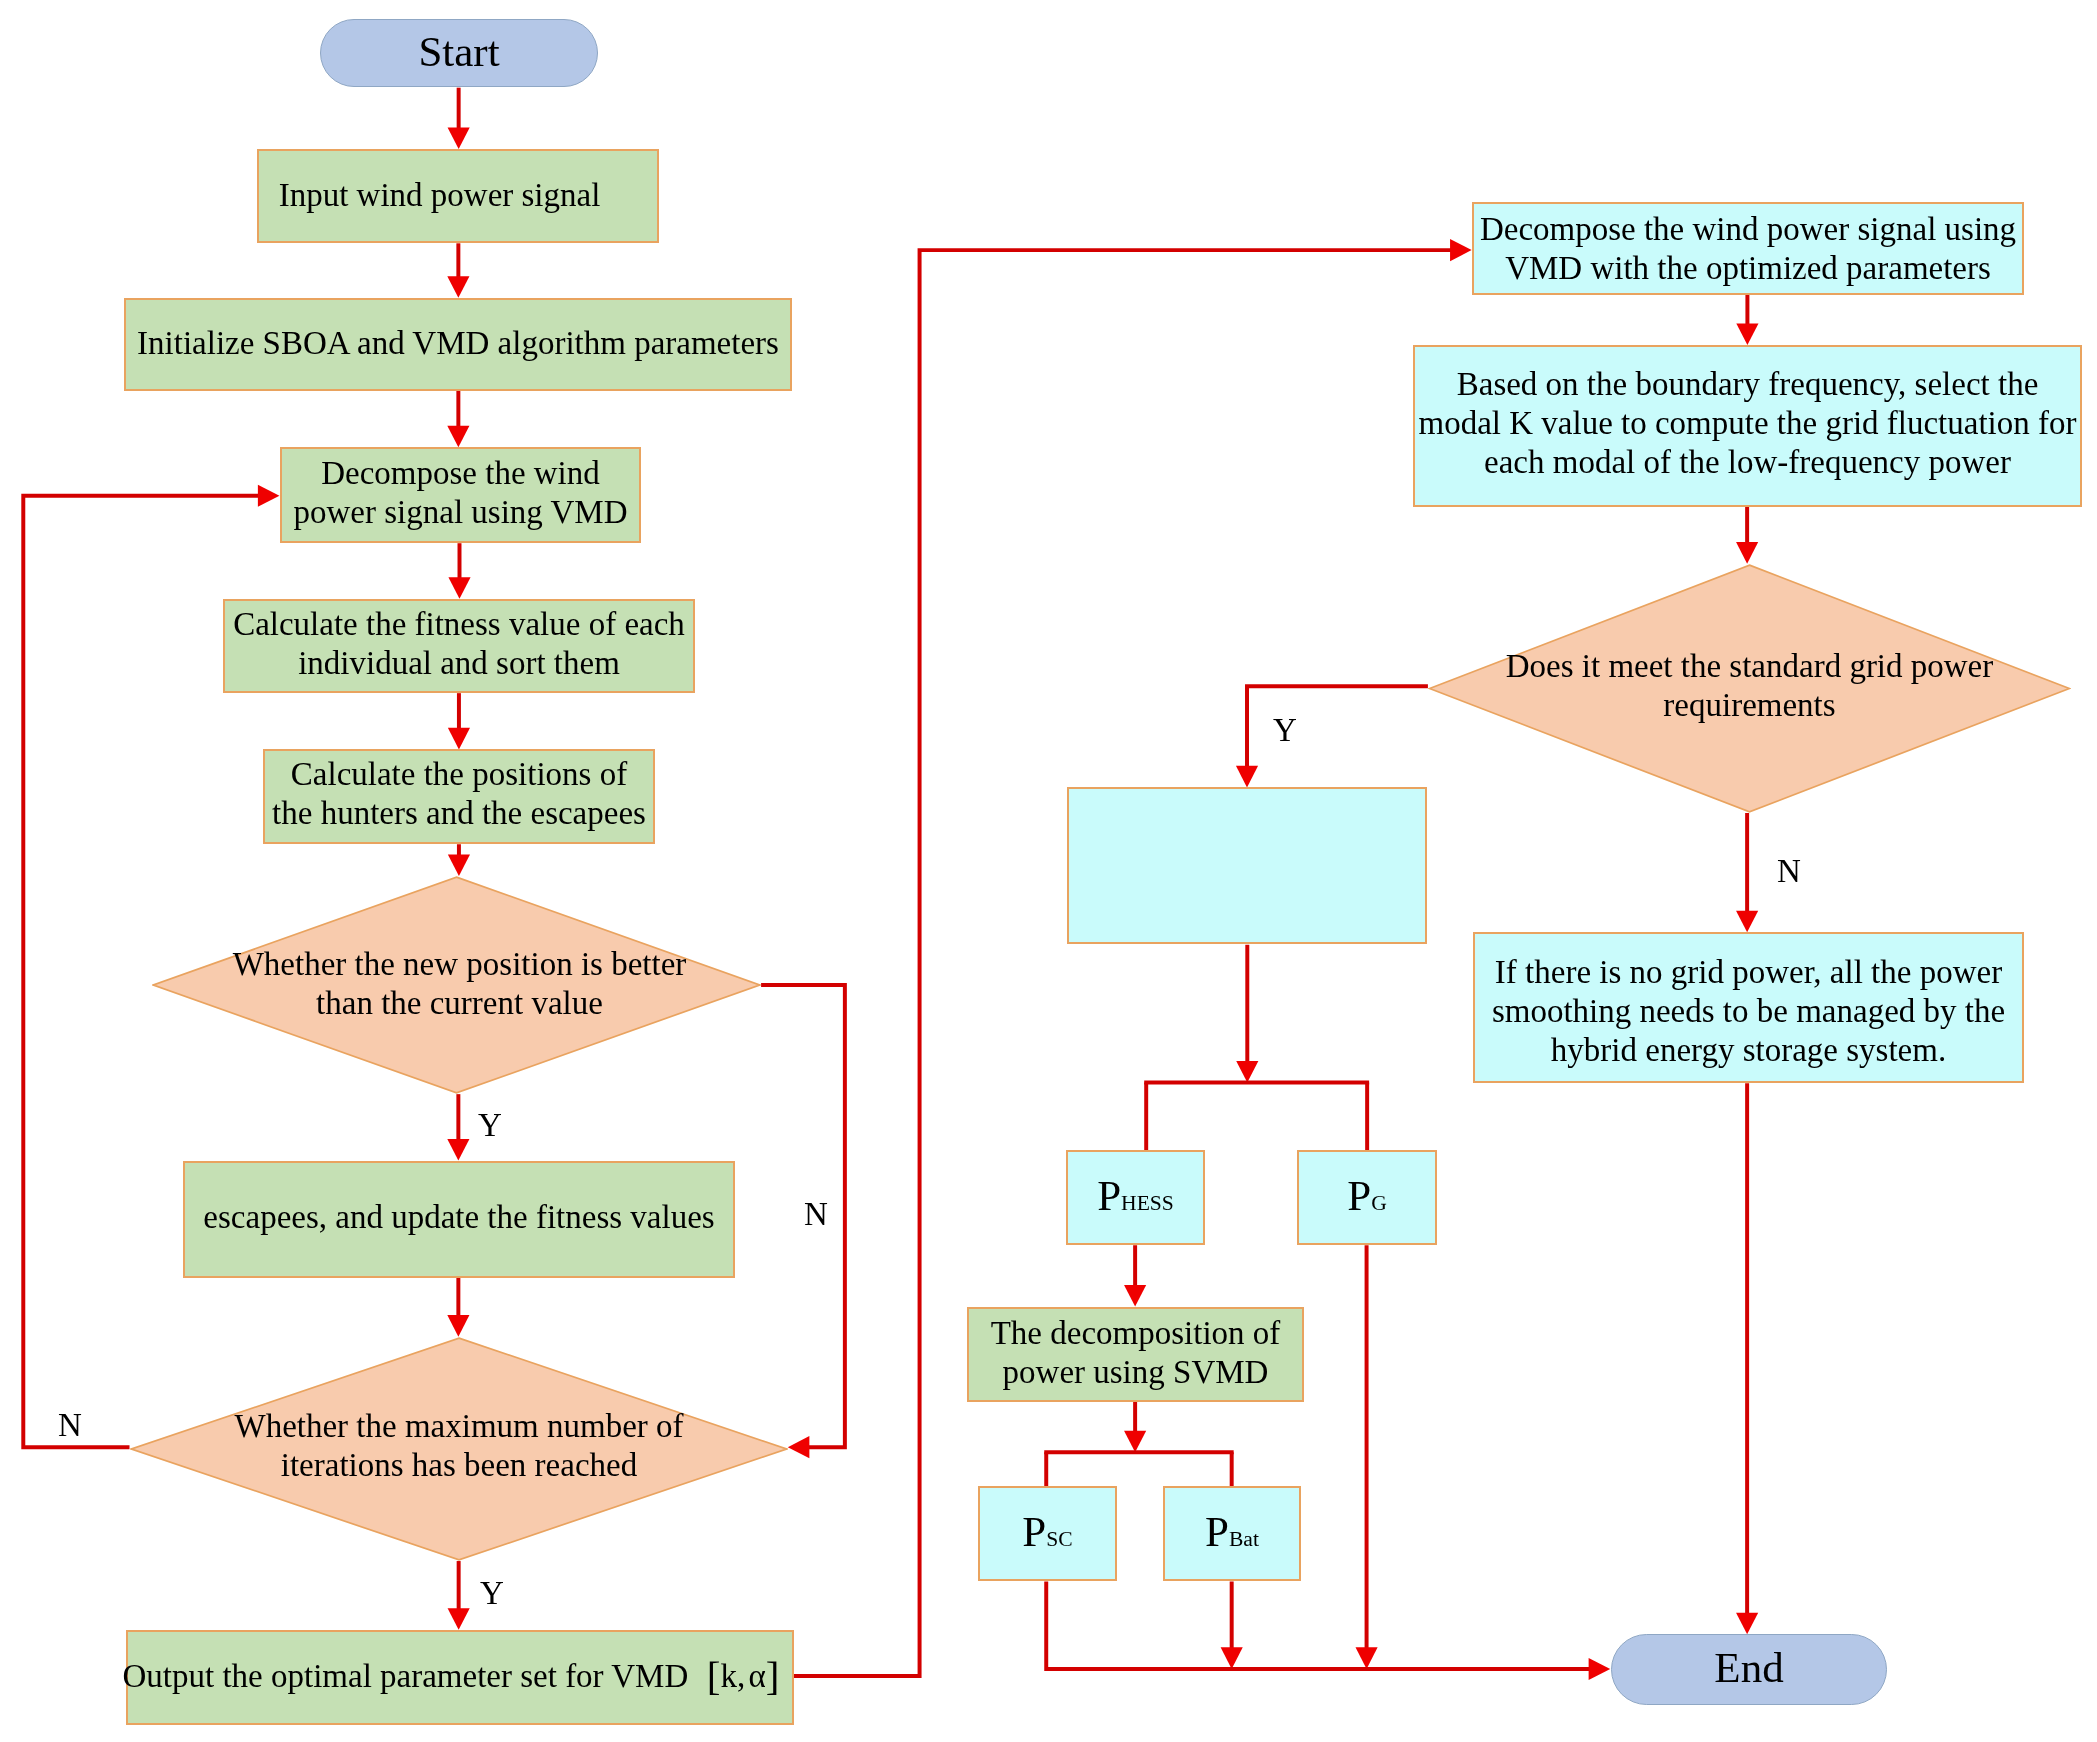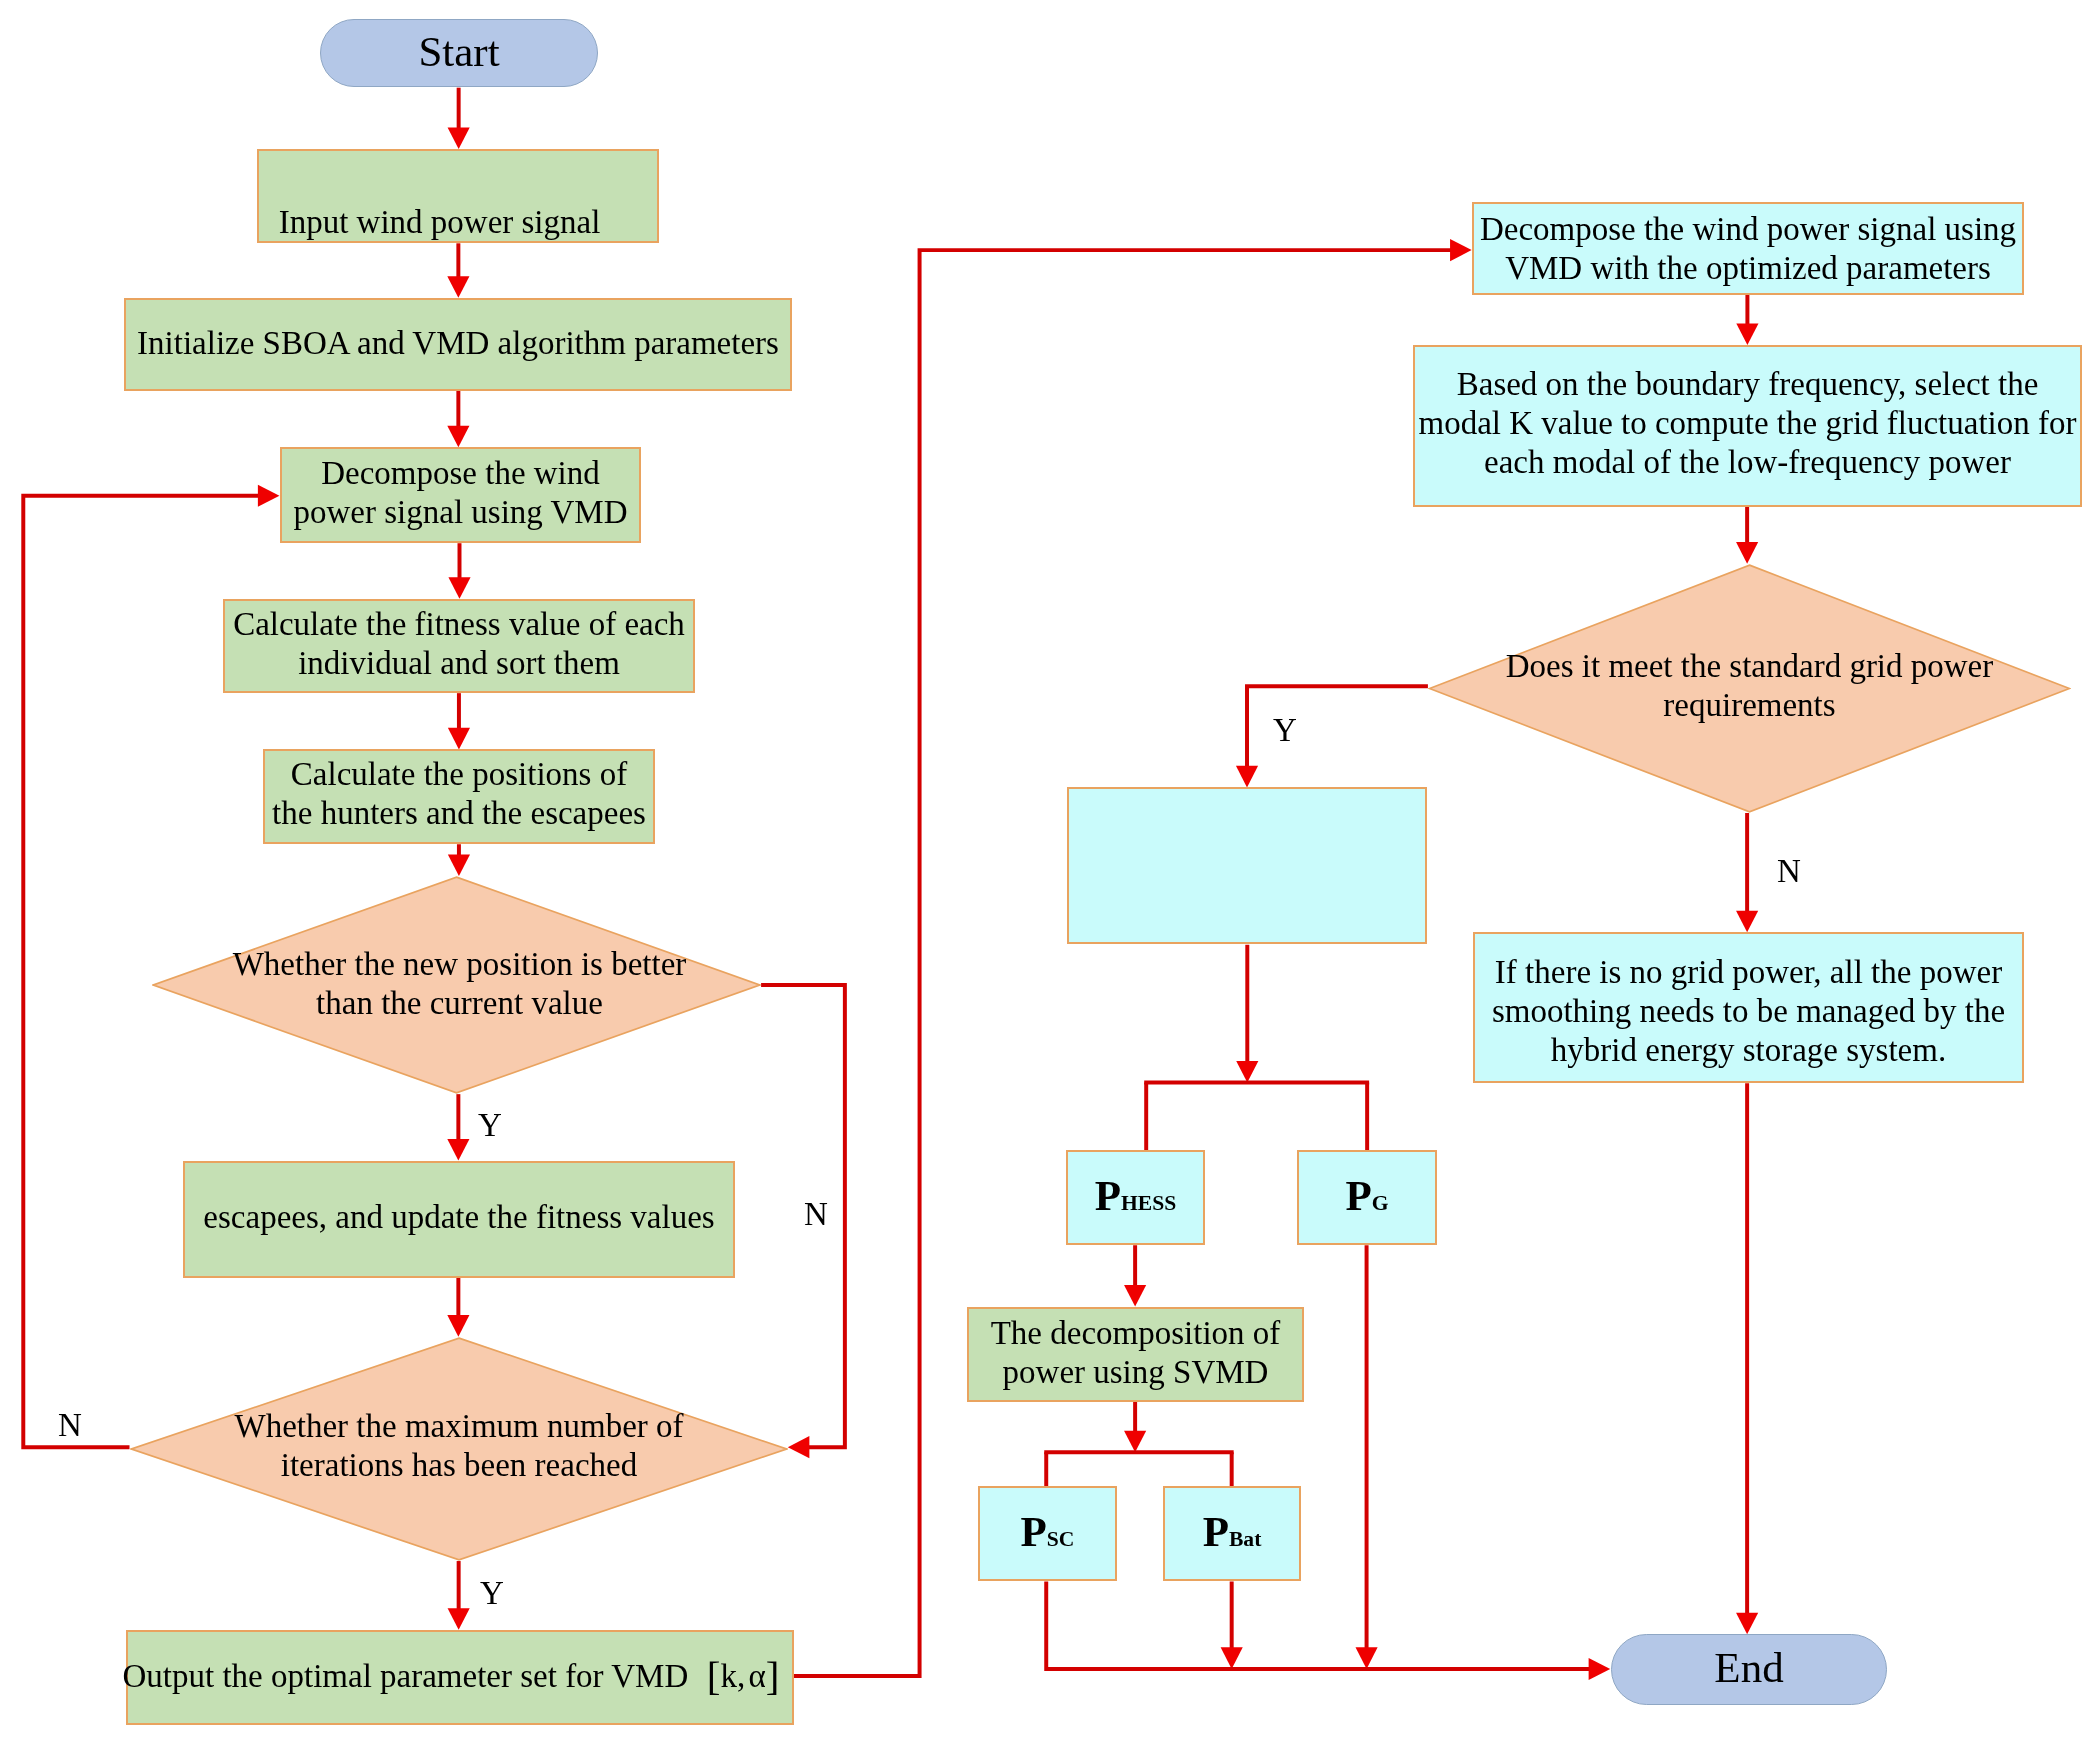--- a/index.html
+++ b/index.html
@@ -12,21 +12,21 @@
   .box{border:2.3px solid #e9a35f;}
   .green{background:#c5e0b4;}
   .cyan{background:#c9fbfb;}
   .term{background:#b4c7e7;border:1.1px solid #8fa7c4;border-radius:568px;}
   .lbl{position:absolute;display:flex;align-items:center;justify-content:center;
        text-align:center;color:#000;font-size:33px;line-height:39px;white-space:nowrap;}
   .lbl > *{position:relative;}
   .lbl i{font-style:normal;}
   .big{font-size:43px;line-height:50px;}
   .big > *{top:-1.7px;}
-  .psym{font-size:43px;line-height:43px;font-weight:bold;}
+  .psym{font-size:43px;line-height:43px;}
   .psym > *{top:1.7px;}
   .sub{font-size:21.6px;position:relative;top:0.6px;}
   .brk{font-size:41px;position:relative;top:3.4px;}
   .cma{padding-right:3.4px;}
   .gap{letter-spacing:10.2px;}
   .elbl{position:absolute;font-size:33px;line-height:33px;color:#000;white-space:nowrap;}
   .mi{font-style:italic;}
 </style>
 </head>
 <body>
@@ -89,21 +89,21 @@
     <path d="M2168.5,2556.5 L2168.5,2616"></path>
   </g>
 </svg>
 
 <div class="shape term" style="left:320px;top:19.3px;width:278px;height:68px;"></div>
 <div class="lbl big" style="left:320px;top:19.3px;width:278px;height:68px;">
       <span>Start</span>
     </div>
 
 <div class="shape box green" style="left:257px;top:149px;width:402px;height:94px;"></div>
-<div class="lbl" style="left:257px;top:149px;width:365px;height:94px;margin-top:27px;">
+<div class="lbl" style="left:257px;top:149px;width:365px;height:94px;">
       <span style="top:-0.6px">Input wind power signal</span>
     </div>
 
 <div class="shape box green" style="left:124px;top:298px;width:668px;height:93px;"></div>
 <div class="lbl" style="left:124px;top:298px;width:668px;height:93px;">
       <span style="top:-0.9px">Initialize SBOA and VMD algorithm parameters</span>
     </div>
 
 <div class="shape box green" style="left:280px;top:447px;width:361px;height:96px;"></div>
 <div class="lbl" style="left:280px;top:447px;width:361px;height:96px;">

